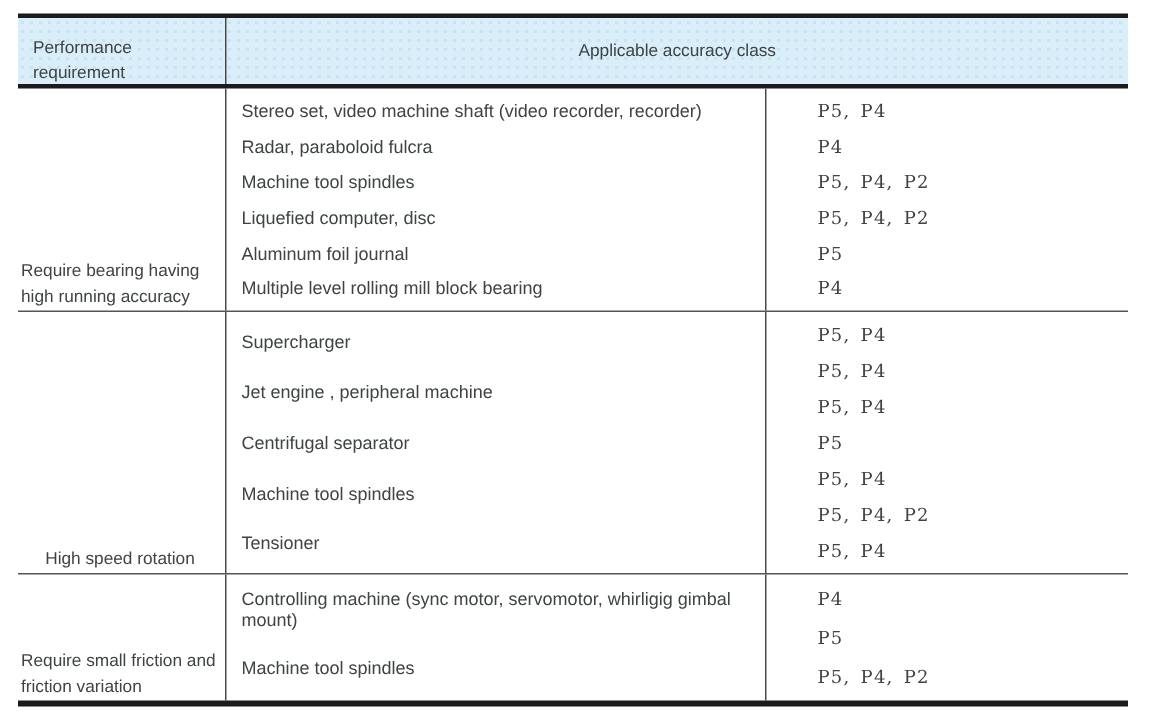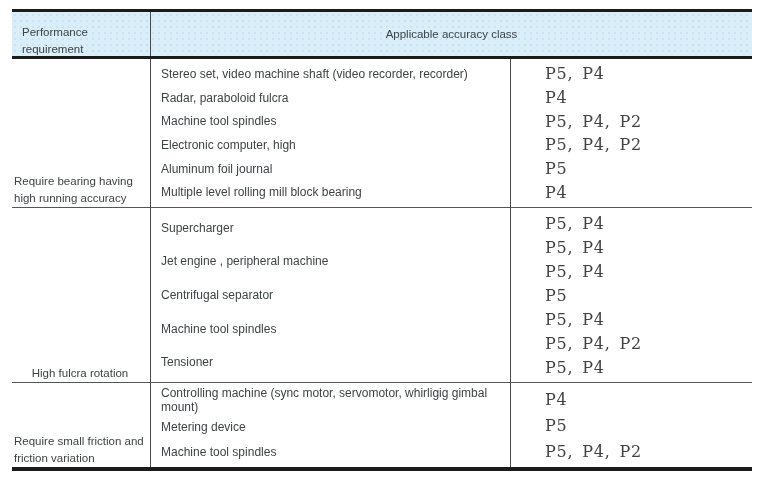--- a/index.html
+++ b/index.html
@@ -109,21 +109,21 @@
     padding-right: 2px;
     font-size: 12px;
     color: #3e4345;
   }
   .acc-row {
     flex: 1;
     display: flex;
     align-items: center;
     padding-left: 34px;
     font-family: "DejaVu Serif", "Liberation Serif", serif;
-    font-size: 16px;
+    font-size: 12px;
     letter-spacing: 0.8px;
     color: #424242;
   }
 </style>
 </head>
 <body>
 
 <div class="stage">
   <div class="acc-table">
 
@@ -142,37 +142,37 @@
 
     <div class="tbody">
   <div class="section">
     <div class="req-cell">
       <span class="req-text">Require bearing having high running accuracy</span>
     </div>
     <div class="col-apps">
             <div class="app-row">Stereo set, video machine shaft (video recorder, recorder)</div>
             <div class="app-row">Radar, paraboloid fulcra</div>
             <div class="app-row">Machine tool spindles</div>
-            <div class="app-row">Electronic computer, high</div>
+            <div class="app-row">Liquefied computer, disc</div>
             <div class="app-row">Aluminum foil journal</div>
             <div class="app-row">Multiple level rolling mill block bearing</div>
           </div>
     <div class="col-accs">
             <div class="acc-row">P5, P4</div>
             <div class="acc-row">P4</div>
             <div class="acc-row">P5, P4, P2</div>
             <div class="acc-row">P5, P4, P2</div>
             <div class="acc-row">P5</div>
             <div class="acc-row">P4</div>
           </div>
   </div>
 
   <div class="section">
     <div class="req-cell">
-      <span class="req-text">High fulcra rotation</span>
+      <span class="req-text">High speed rotation</span>
     </div>
     <div class="col-apps">
             <div class="app-row">Supercharger</div>
             <div class="app-row">Jet engine , peripheral machine</div>
             <div class="app-row">Centrifugal separator</div>
             <div class="app-row">Machine tool spindles</div>
             <div class="app-row">Tensioner</div>
           </div>
     <div class="col-accs">
             <div class="acc-row">P5, P4</div>
@@ -184,21 +184,20 @@
             <div class="acc-row">P5, P4</div>
           </div>
   </div>
 
   <div class="section">
     <div class="req-cell">
       <span class="req-text">Require small friction and friction variation</span>
     </div>
     <div class="col-apps">
             <div class="app-row">Controlling machine (sync motor, servomotor, whirligig gimbal mount)</div>
-            <div class="app-row">Metering device</div>
             <div class="app-row">Machine tool spindles</div>
           </div>
     <div class="col-accs">
             <div class="acc-row">P4</div>
             <div class="acc-row">P5</div>
             <div class="acc-row">P5, P4, P2</div>
           </div>
   </div>
 </div>
 

